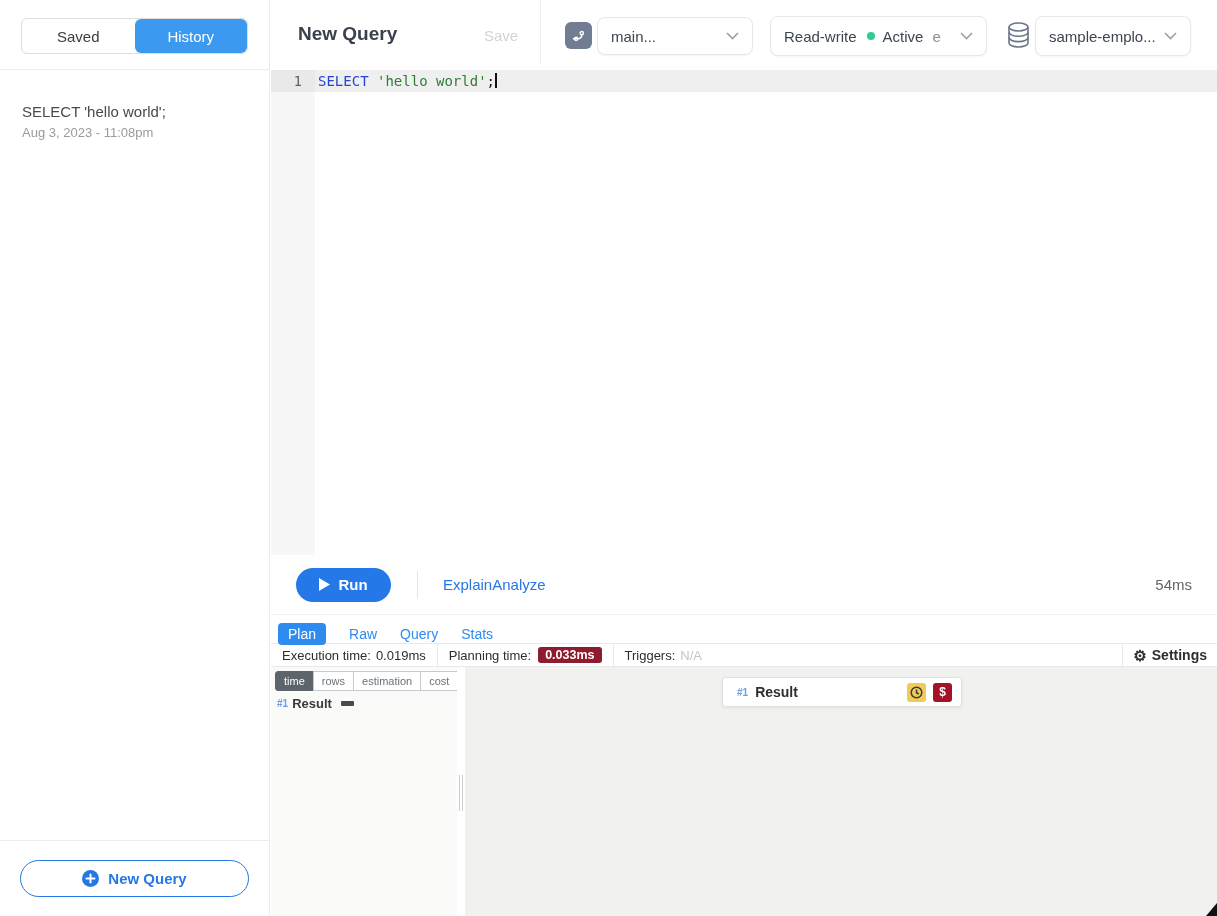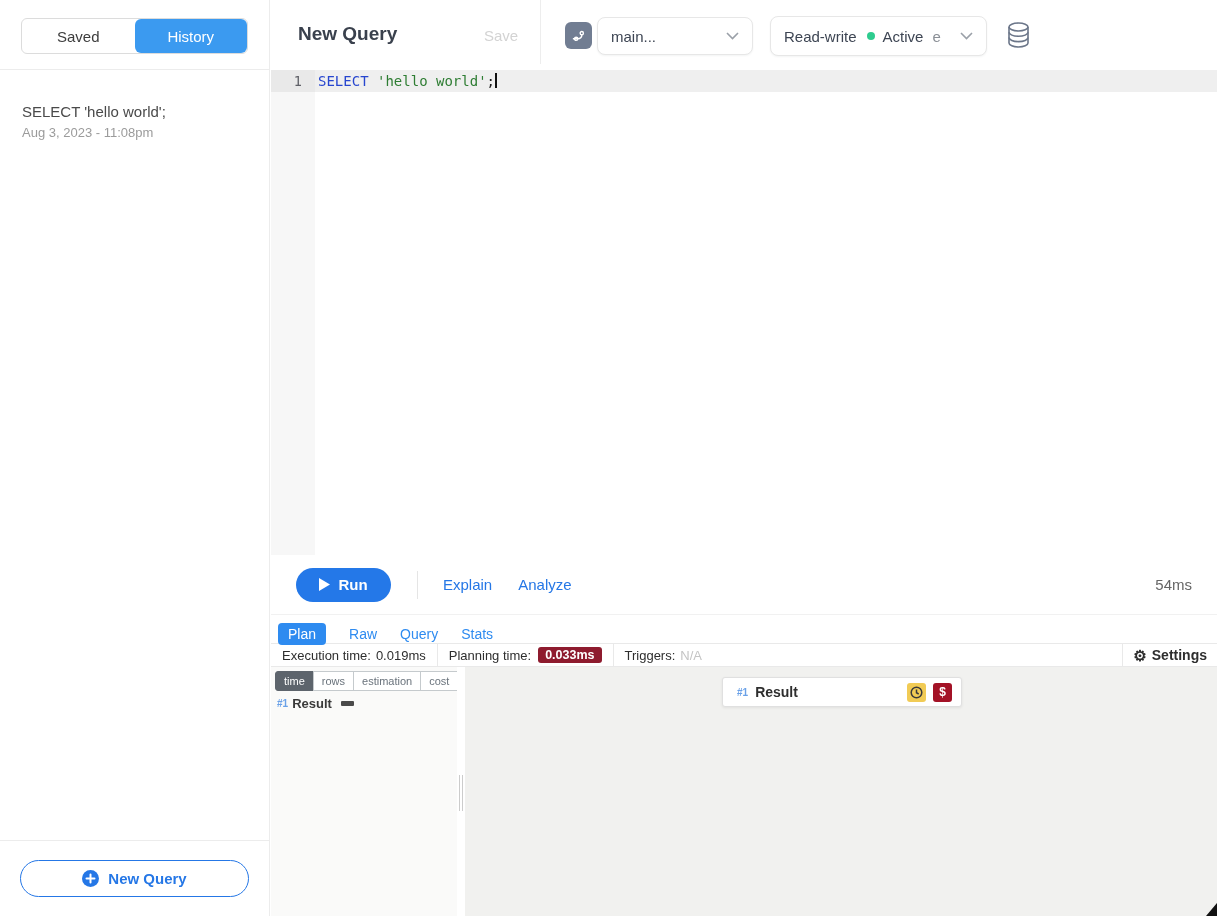--- a/index.html
+++ b/index.html
@@ -67,21 +67,21 @@
   
   .run-bar { height:60px; display:flex; align-items:center; background:#fff;
              padding:0 25px; border-bottom:1px solid #f1f1f1; }
   .run-btn { width:95px; height:34px; border:none; border-radius:999px; background:#2478e8;
              color:#fff; font-size:15px; font-weight:700; font-family:inherit;
              display:flex; align-items:center; justify-content:center; gap:8px; cursor:pointer; }
   .run-vdivider { width:1px; height:28px; background:#e5e5e5; margin-left:26px; }
   .link-btn { background:none; border:none; font-family:inherit; font-size:15px;
               color:#2577e6; cursor:pointer; }
   .explain-btn { margin-left:25px;text-align:center; }
-  .analyze-btn { margin-left:26px; }
+  .analyze-btn { }
   .duration { margin-left:auto; font-size:15px; color:#666; }
 
   
   .results-tabs { height:28px; display:flex; align-items:center; padding-left:7px; gap:23px; background:#fff; }
   .tab-chip { background:none; border:none; font-family:inherit; font-size:14px;
               color:#2e8bf0; cursor:pointer; padding:3px 0;margin-top:10px; }
   .tab-chip.active { background:#2e8bf0; color:#fff; border-radius:4px; padding:3px 10px; }
 
   
   .stats-bar { height:24px; border-top:1px solid #e9e9e9; border-bottom:1px solid #e9e9e9;
@@ -201,20 +201,28 @@
 
       <span class="db-icon" style="display:flex;">
         <svg width="25" height="29" viewBox="0 0 25 29" fill="none" stroke="#6b7689" stroke-width="1.6">
           <ellipse cx="12.5" cy="6" rx="9.5" ry="4"></ellipse>
           <path d="M3 6v16c0 2.2 4.3 4 9.5 4s9.5-1.8 9.5-4V6"></path>
           <path d="M3 11.3c0 2.2 4.3 4 9.5 4s9.5-1.8 9.5-4"></path>
           <path d="M3 16.6c0 2.2 4.3 4 9.5 4s9.5-1.8 9.5-4"></path>
         </svg>
       </span>
 
+      <div class="dropdown dd-db">
+        <span class="dd-label">sample-emplo...</span>
+        <span class="dd-chevron" style="display:flex;">
+          <svg width="13" height="8" viewBox="0 0 13 8" fill="none" stroke="#9aa0a8" stroke-width="1.6">
+            <path d="M1 1l5.5 5.5L12 1"></path>
+          </svg>
+        </span>
+      </div>
     </div>
 
     <div class="editor-body">
       <div class="gutter"></div>
       <div class="active-line"></div>
       <div class="gutter-line">1</div>
       <div class="code-line"><span class="tok-kw">SELECT</span><span> </span><span class="tok-str">'hello world'</span><span class="tok-punc">;</span><span class="caret"></span></div>
     </div>
 
     <div class="run-bar">

